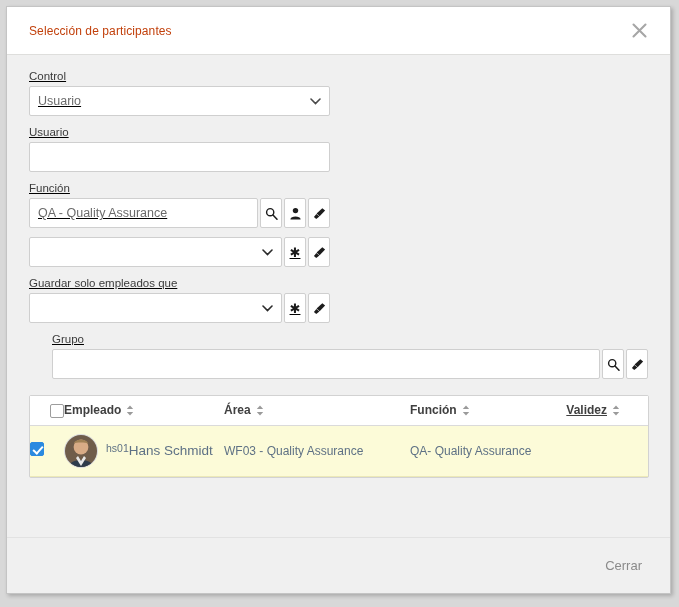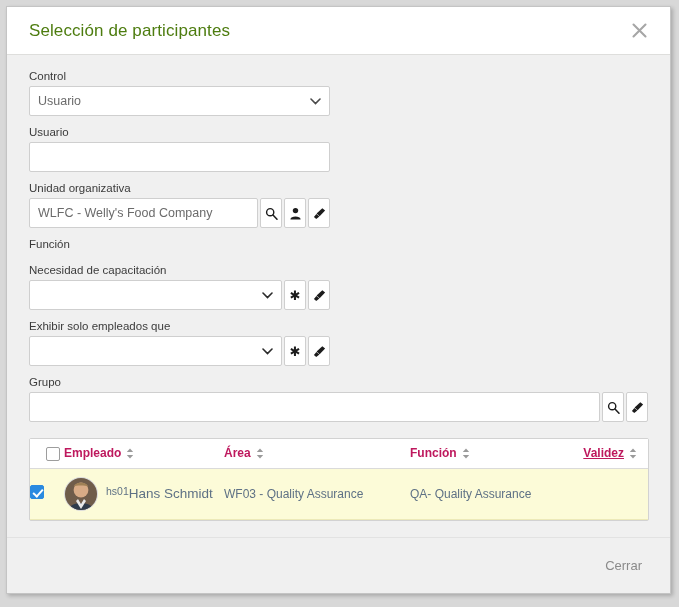--- a/index.html
+++ b/index.html
@@ -40,22 +40,22 @@
     height: 48px;
     background: #ffffff;
     border-bottom: 1px solid #dededc;
     display: flex;
     align-items: center;
     padding: 0 18px 0 22px;
     box-sizing: border-box;
     flex: 0 0 auto;
   }
   .modal-title {
-    font-size: 17px;
-    color: #4d7c0f;
+    font-size: 12px;
+    color: #c2410c;
     letter-spacing: 0.1px;
     flex: 1 1 auto;
   }
   .close-btn {
     width: 26px;
     height: 26px;
     display: flex;
     align-items: center;
     justify-content: center;
     cursor: pointer;
@@ -69,26 +69,27 @@
     background: #f0f0f0;
     padding: 14px 22px 0 22px;
     box-sizing: border-box;
     overflow: hidden;
   }
 
   .form-grid {
     display: flex;
     flex-wrap: wrap;
     gap: 0px 18px;
+    text-decoration: underline;
   }
   .field {
     width: 301px;
     margin-bottom: 9px;
   }
-  .field.full { width: 620px; }
+  .field.full { width: 620px; margin-left: 23px; }
 
   .field-label {
     font-size: 11.5px;
     color: #3b3b3b;
     margin-bottom: 3px;
     line-height: 14px;
   }
 
   .input-row {
     display: flex;
@@ -144,23 +145,23 @@
     border-radius: 2px;
     box-sizing: border-box;
     width: 620px;
   }
   table.grid {
     width: 100%;
     border-collapse: collapse;
     table-layout: fixed;
   }
   table.grid th {
-    text-align: center;
+    text-align: right;
     font-size: 12px;
-    color: #be185d;
+    color: #404040;
     font-weight: bold;
     padding: 7px 0 7px 0;
     border-bottom: 1px solid #dadada;
     background: #ffffff;
     white-space: nowrap;
   }
   .th-inner { display: flex; align-items: center; gap: 5px; }
   .sort-ico {
     display: inline-flex;
     flex-direction: column;
@@ -298,24 +299,25 @@
           </div>
         </div>
 
         <div class="field">
           <div class="field-label">Usuario</div>
           <div class="input-row">
             <input class="txt" type="text" value="" style="">
           </div>
         </div>
 
+
         <div class="field">
-          <div class="field-label">Unidad organizativa</div>
+          <div class="field-label">Función</div>
           <div class="input-row">
-            <input class="txt" type="text" value="WLFC - Welly's Food Company" style="">
+            <input class="txt" type="text" value="QA - Quality Assurance" style="">
             <div class="icon-btn">
               <svg width="13" height="13" viewBox="0 0 13 13">
                   <circle cx="5.2" cy="5.2" r="3.6" stroke="#1c1c1c" stroke-width="1.4" fill="none"></circle>
                   <path d="M8 8 L12 12.3" stroke="#1c1c1c" stroke-width="1.5" stroke-linecap="round"></path>
                 </svg>
             </div>
             <div class="icon-btn">
               <svg width="13" height="13" viewBox="0 0 13 13">
                   <circle cx="6.5" cy="3.6" r="2.7" fill="#1c1c1c"></circle>
                   <path d="M1.4 12.4 C1.4 8.6 11.6 8.6 11.6 12.4 Z" fill="#1c1c1c"></path>
@@ -324,25 +326,20 @@
             <div class="icon-btn">
               <svg width="13" height="13" viewBox="0 0 13 13">
                   <path d="M9.3 1.2 L12.1 3.6 L6.6 9.2 L3.6 6.6 Z" fill="#1c1c1c"></path>
                   <path d="M3.4 6.9 L6.4 9.5 L3.2 11.9 L0.9 10.1 Z" fill="#1c1c1c"></path>
                 </svg>
             </div>
           </div>
         </div>
 
         <div class="field">
-          <div class="field-label">Función</div>
-        </div>
-
-        <div class="field">
-          <div class="field-label">Necesidad de capacitación</div>
           <div class="input-row">
             <div class="txt sel">
               <span></span>
               <span class="chev">
                 <svg width="11" height="7" viewBox="0 0 11 7">
                     <path d="M1 1 L5.5 5.5 L10 1" stroke="#2b2b2b" stroke-width="1.6" fill="none" stroke-linecap="round"></path>
                   </svg>
               </span>
             </div>
             <div class="icon-btn">
@@ -351,21 +348,21 @@
             <div class="icon-btn">
               <svg width="13" height="13" viewBox="0 0 13 13">
                   <path d="M9.3 1.2 L12.1 3.6 L6.6 9.2 L3.6 6.6 Z" fill="#1c1c1c"></path>
                   <path d="M3.4 6.9 L6.4 9.5 L3.2 11.9 L0.9 10.1 Z" fill="#1c1c1c"></path>
                 </svg>
             </div>
           </div>
         </div>
 
         <div class="field">
-          <div class="field-label">Exhibir solo empleados que</div>
+          <div class="field-label">Guardar solo empleados que</div>
           <div class="input-row">
             <div class="txt sel">
               <span></span>
               <span class="chev">
                 <svg width="11" height="7" viewBox="0 0 11 7">
                     <path d="M1 1 L5.5 5.5 L10 1" stroke="#2b2b2b" stroke-width="1.6" fill="none" stroke-linecap="round"></path>
                   </svg>
               </span>
             </div>
             <div class="icon-btn">
@@ -442,21 +439,21 @@
                   <span>Función</span>
                   <span class="sort-ico">
                     <svg width="8" height="11" viewBox="0 0 8 11">
                         <path d="M4 0.5 L7.2 4 L0.8 4 Z" fill="#9a9a9a"></path>
                         <path d="M4 10.5 L0.8 7 L7.2 7 Z" fill="#9a9a9a"></path>
                       </svg>
                   </span>
                 </div>
               </th>
               <th>
-                <div class="th-inner" style="justify-content:flex-end; padding-right:11px;text-decoration:underline;">
+                <div class="th-inner" style="justify-content:flex-end; padding-right:28px;text-decoration:underline;">
                   <span>Validez</span>
                   <span class="sort-ico">
                     <svg width="8" height="11" viewBox="0 0 8 11">
                         <path d="M4 0.5 L7.2 4 L0.8 4 Z" fill="#9a9a9a"></path>
                         <path d="M4 10.5 L0.8 7 L7.2 7 Z" fill="#9a9a9a"></path>
                       </svg>
                   </span>
                 </div>
               </th>
             </tr>

